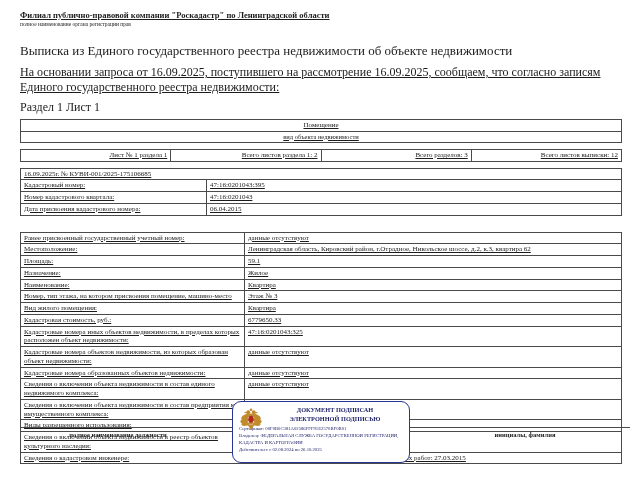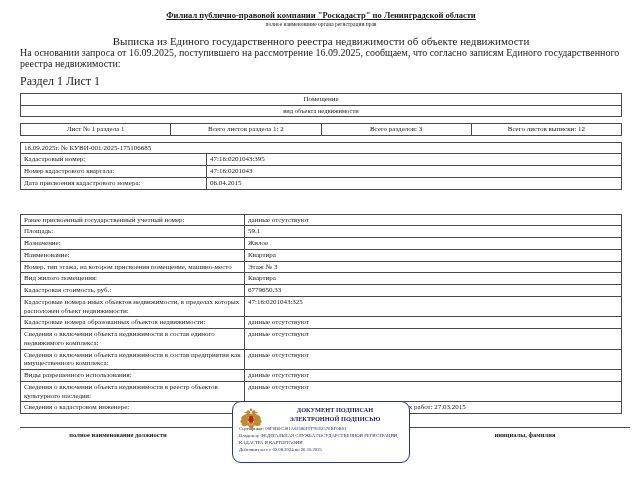--- a/index.html
+++ b/index.html
@@ -1,32 +1,32 @@
 <!DOCTYPE html>
 <html><head>
 <meta charset="utf-8">
 <style>
   html,body{margin:0;padding:0;background:#ffffff;}
   body{width:640px;height:480px;position:relative;overflow:hidden;
        font-family:"Liberation Serif", serif;color:#1c1c1c;}
   .page{position:absolute;inset:0;padding:10px 18px 0 20px;box-sizing:border-box;}
-  .center{text-align:center;}
+  .center{text-align:left;}
   .org-name{font-size:8.5px;font-weight:bold;text-decoration:underline;}
   .org-caption{font-size:5.5px;margin-top:1px;}
-  .doc-title{font-size:11px;margin-top:8px;}
+  .doc-title{font-size:13px;margin-top:16px;}
   .section-title{font-size:7.5px;margin-top:16px;}
-  .request-line{font-size:10px;}
+  .request-line{font-size:12px;margin-top:6px;text-decoration:underline;}
   .sheet-ref{font-size:12px;margin-top:5px;}
   table{border-collapse:collapse;width:100%;table-layout:fixed;margin-top:4px;}
   td{border:1px solid #4a4a4a;font-size:7px;line-height:1.25;
-     padding:1px 3px;vertical-align:top;overflow:hidden;}
+     padding:1px 3px;vertical-align:top;overflow:hidden;text-decoration:underline;}
   .tbl-objtype td{text-align:center;}
-  .tbl-sheets td{text-align:center;}
+  .tbl-sheets td{text-align:right;}
   .gap6{margin-top:6px;}
-  .gap8{margin-top:24px;}
+  .gap8{margin-top:16px;}
   
   .sig-line{position:absolute;top:427px;left:20px;width:610px;
             border-top:1px solid #4a4a4a;z-index:1;}
   .sig-caption{position:absolute;top:431px;font-size:6.5px;font-weight:bold;
                text-align:center;z-index:1;}
   .sig-caption.left{left:20px;width:196px;}
   .sig-caption.right{left:420px;width:210px;}
   
   .stamp{position:absolute;left:232px;top:401px;width:178px;height:62px;
          border:1.6px solid #283593;border-radius:9px;background:#ffffff;
@@ -99,20 +99,24 @@
     <colgroup>
         <col style="width:224px">
         <col>
       </colgroup>
     <tbody>
       <tr>
         <td>Ранее присвоенный государственный учетный номер:</td>
         <td>данные отсутствуют</td>
       </tr>
       <tr>
+        <td>Местоположение:</td>
+        <td>Ленинградская область, Кировский район, г.Отрадное, Никольское шоссе, д.2, к.3, квартира 62</td>
+      </tr>
+      <tr>
         <td>Площадь:</td>
         <td>59.1</td>
       </tr>
       <tr>
         <td>Назначение:</td>
         <td>Жилое</td>
       </tr>
       <tr>
         <td>Наименование:</td>
         <td>Квартира</td>
@@ -125,20 +129,24 @@
         <td>Вид жилого помещения:</td>
         <td>Квартира</td>
       </tr>
       <tr>
         <td>Кадастровая стоимость, руб.:</td>
         <td>6779650.33</td>
       </tr>
       <tr>
         <td>Кадастровые номера иных объектов недвижимости, в пределах которых расположен объект недвижимости:</td>
         <td>47:16:0201043:325</td>
+      </tr>
+      <tr>
+        <td>Кадастровые номера объектов недвижимости, из которых образован объект недвижимости:</td>
+        <td>данные отсутствуют</td>
       </tr>
       <tr>
         <td>Кадастровые номера образованных объектов недвижимости:</td>
         <td>данные отсутствуют</td>
       </tr>
       <tr>
         <td>Сведения о включении объекта недвижимости в состав единого недвижимого комплекса:</td>
         <td>данные отсутствуют</td>
       </tr>
       <tr>

